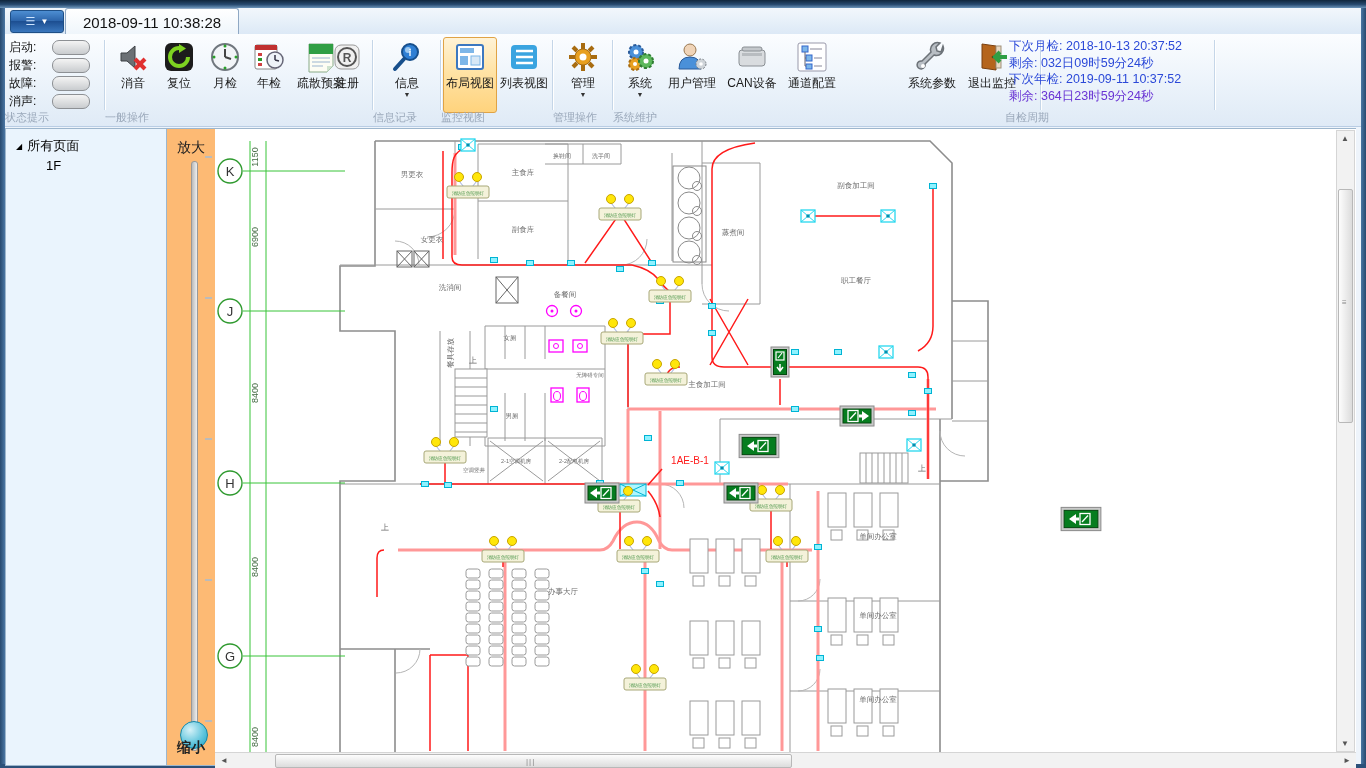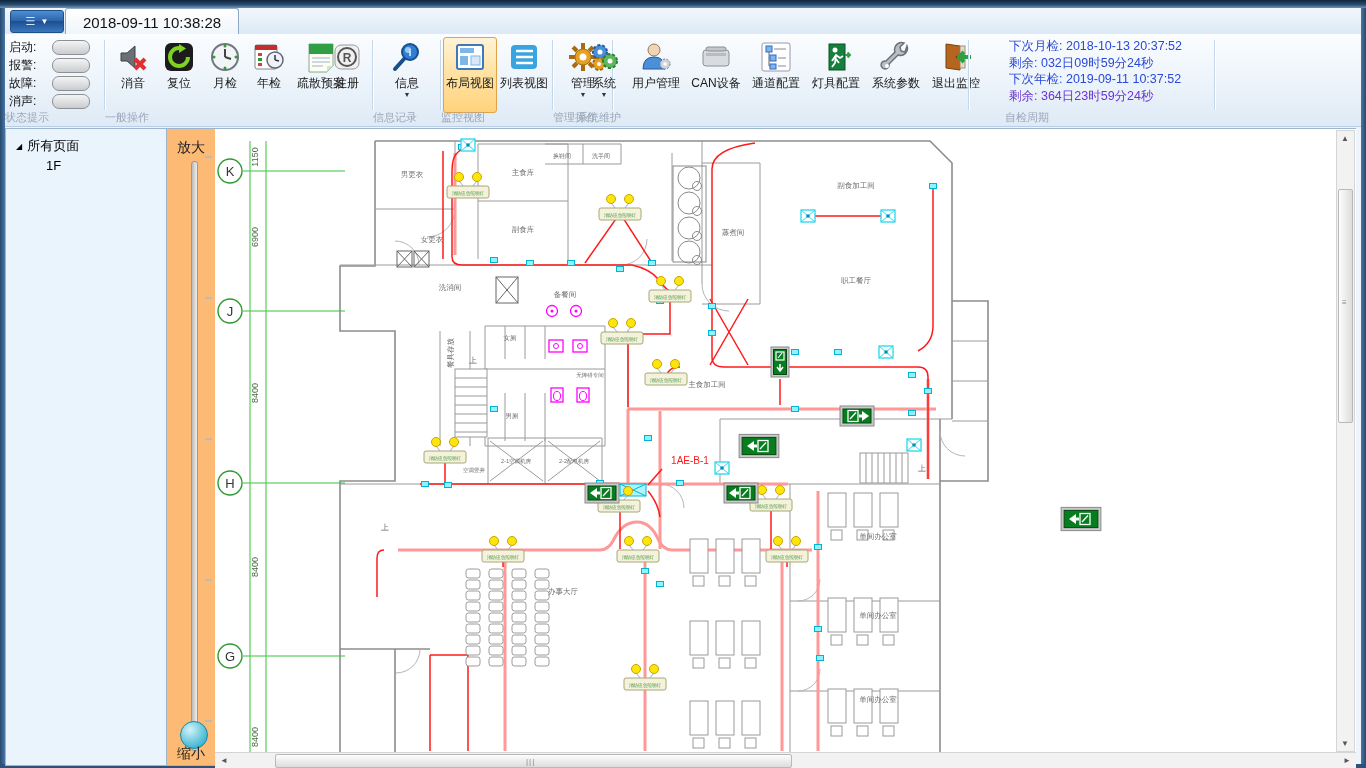--- a/index.html
+++ b/index.html
@@ -34,21 +34,21 @@
   .statrow{position:absolute;left:4px;display:flex;align-items:center;gap:16px;font-size:12px;color:#111;}
   .pill{width:36px;height:13px;border:1px solid #8d9094;border-radius:7px;background:linear-gradient(#f4f4f4,#c9cccf);}
   #selfcheck div{font-size:12.5px;line-height:16.5px;color:#2b49d8;white-space:nowrap;}
   #selfcheck div:nth-child(4){color:#6a35d4;}
   
   #sidebar{left:5px;top:128px;width:160px;height:636px;background:#eaf4fd;border:1px solid #9db6cd;}
   #tree-root{margin:8px 0 0 10px;font-size:13px;color:#000;display:flex;gap:5px;align-items:center;}
   #tree-child{margin:3px 8px 0 40px;font-size:13px;color:#000;}
   #zoomcol{left:167px;top:128px;width:48px;height:636px;background:#fdba74;border-top:1px solid #9db6cd;border-bottom:1px solid #9db6cd;}
   #zoom-in-label,#zoom-out-label{width:100%;text-align:center;font-size:14px;color:#222;position:absolute;}
-  #zoom-in-label{top:10px;} #zoom-out-label{bottom:2px;}
+  #zoom-in-label{top:10px;} #zoom-out-label{bottom:8px;font-weight:bold;}
   #ztrack{position:absolute;left:24px;top:32px;width:5px;height:588px;background:linear-gradient(90deg,#bbb,#eee);border:1px solid #999;border-radius:3px;}
   .ztick{position:absolute;left:38px;width:7px;height:2px;background:#bbb;}
   #zthumb{position:absolute;left:13px;top:592px;width:26px;height:26px;border-radius:50%;
     background:radial-gradient(circle at 35% 30%,#d6f2f8,#62c6dd 55%,#17a0c4);border:1px solid #1487a8;}
   #canvas{left:215px;top:128px;width:1141px;height:624px;background:#fff;border-top:1px solid #9db6cd;}
   
   #vscroll{left:1336px;top:130px;width:17px;height:620px;background:#f2f2f2;border:1px solid #d5d5d5;}
   #vthumb{position:absolute;left:1px;top:58px;width:13px;height:232px;background:linear-gradient(90deg,#fdfdfd,#dcdcdc);border:1px solid #b8b8b8;border-radius:2px;}
   .grip{position:absolute;color:#888;font-size:8px;letter-spacing:1px;}
   #hscroll{left:215px;top:752px;width:1141px;height:15px;background:#f2f2f2;border-top:1px solid #d5d5d5;}
@@ -215,21 +215,21 @@
             </g>
           </g>
           <circle cx="16" cy="16" r="3.5" fill="#fff"></circle>
         </svg>
       <div class="rlabel">管理</div>
       <div class="rarrow">▼</div>
       </div>
     <div class="glabel">管理操作</div>
   </div>
 
-  <div class="rgroup" style="left:572px;width:392px">
+  <div class="rgroup" style="left:608px;width:428px">
     <div class="rbtn" style="left:4px;width:44px">
       <svg class="ricon" viewBox="0 0 32 32">
           <circle cx="12" cy="11" r="7" fill="#4a90d9" stroke="#2a5a99" stroke-width="2" stroke-dasharray="3 2"></circle>
           <circle cx="12" cy="11" r="2.5" fill="#fff"></circle>
           <circle cx="11" cy="23" r="6" fill="#e8a020" stroke="#a86c10" stroke-width="2" stroke-dasharray="3 2"></circle>
           <circle cx="11" cy="23" r="2" fill="#fff"></circle>
           <circle cx="22" cy="20" r="7" fill="#5cb85c" stroke="#2e7d32" stroke-width="2" stroke-dasharray="3 2"></circle>
           <circle cx="22" cy="20" r="2.5" fill="#fff"></circle>
         </svg>
       <div class="rlabel">系统</div>
@@ -257,29 +257,20 @@
           <rect x="2" y="2" width="28" height="28" rx="2" fill="#fff" stroke="#99a"></rect>
           <rect x="6" y="5" width="6" height="6" fill="#7db6e8" stroke="#36c"></rect>
           <rect x="10" y="14" width="6" height="6" fill="#7db6e8" stroke="#36c"></rect>
           <rect x="10" y="23" width="6" height="5" fill="#7db6e8" stroke="#36c"></rect>
           <path d="M9,11 V17 h1 M9,17 V25 h1" stroke="#667" fill="none"></path>
           <line x1="14" y1="8" x2="26" y2="8" stroke="#889"></line>
           <line x1="18" y1="17" x2="26" y2="17" stroke="#889"></line>
           <line x1="18" y1="25" x2="26" y2="25" stroke="#889"></line>
         </svg>
       <div class="rlabel">通道配置</div>
-      </div>
-    <div class="rbtn" style="left:228px;width:60px">
-      <svg class="ricon" viewBox="0 0 32 32">
-          <rect x="9" y="3" width="16" height="26" fill="#15803d" stroke="#0b5226"></rect>
-          <circle cx="15" cy="9" r="2.5" fill="#fff"></circle>
-          <path d="M12,20 l4,-6 l4,3 l3,-2 M16,14 l-1,8 l-3,4 M16,18 l3,4" stroke="#fff" stroke-width="1.8" fill="none"></path>
-          <path d="M25,14 h5 m-2.5,-2.5 l2.5,2.5 l-2.5,2.5" stroke="#2f9e44" stroke-width="2" fill="none"></path>
-        </svg>
-      <div class="rlabel">灯具配置</div>
       </div>
     <div class="rbtn" style="left:288px;width:60px">
       <svg class="ricon" viewBox="0 0 32 32">
           <path d="M27,5 a7,7 0 0 1 -9,9 L9,23 a4,4 0 1 1 -3,-3 L15,11 a7,7 0 0 1 9,-9 l-4,4 1,4 4,1 z" fill="#b8bec4" stroke="#6c7278" stroke-width="1.5"></path>
           <circle cx="7" cy="25" r="2" fill="#fff"></circle>
         </svg>
       <div class="rlabel">系统参数</div>
       </div>
     <div class="rbtn" style="left:348px;width:60px">
       <svg class="ricon" viewBox="0 0 32 32">

